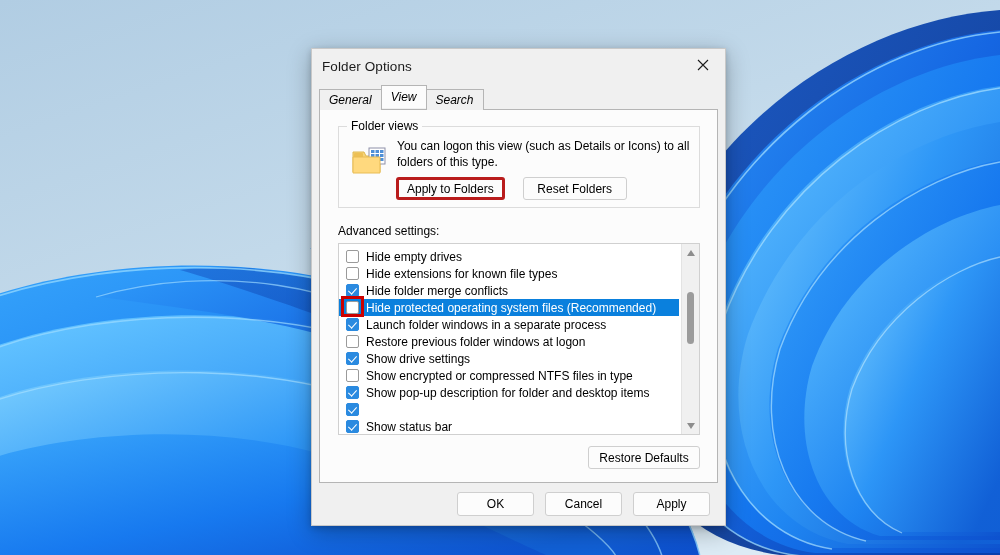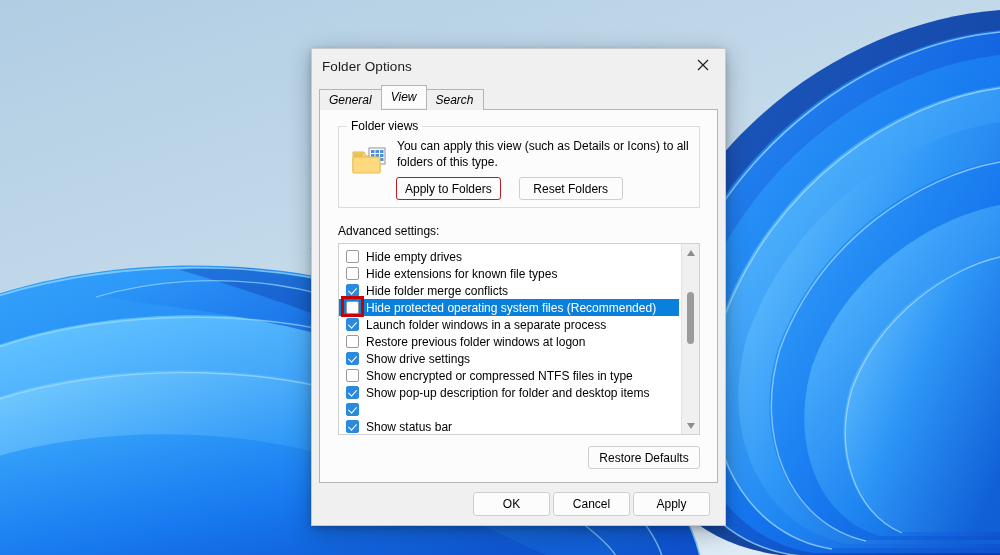--- a/index.html
+++ b/index.html
@@ -163,21 +163,21 @@
     background: #fcfcfc;
     border: 1px solid #cfcfcf;
     border-radius: 3px;
     height: 23px;
     min-width: 104px;
     padding: 0 8px;
     cursor: default;
     box-sizing: border-box;
   }
   .btn.accent {
-    border: 1px solid #b91c1c;
+    border: 3px solid #b91c1c;
   }
   .btn.wide { min-width: 112px; }
 
   
   .adv-label {
     position: absolute;
     left: 18px;
     top: 114px;
     font-size: 12px;
   }
@@ -292,21 +292,21 @@
   
   .footer {
     position: absolute;
     left: 0;
     right: 0;
     bottom: 0;
     height: 42px;
     display: flex;
     align-items: center;
     justify-content: flex-end;
-    gap: 3px;
+    gap: 11px;
     padding-right: 15px;
     box-sizing: border-box;
   }
   .footer .btn { min-width: 77px; height: 24px; }
 </style>
 </head>
 <body>
 
 <div id="desktop">
   <svg viewBox="0 0 1000 555" preserveAspectRatio="none">
@@ -415,21 +415,21 @@
             <rect x="23.5" y="10" width="3.5" height="3"></rect>
             <rect x="28" y="10" width="3.5" height="3"></rect>
             <rect x="19" y="14" width="3.5" height="3"></rect>
             <rect x="23.5" y="14" width="3.5" height="3"></rect>
             <rect x="28" y="14" width="3.5" height="3"></rect>
           </g>
           <path d="M1,13 L28,13 L28,29 L1,29 Z" fill="#ffd97e" stroke="#e8bc55" stroke-width="1"></path>
         </svg>
       </div>
 
-      <div class="group-desc">You can apply this view (such as Details or Icons) to all folders of this type.</div>
+      <div class="group-desc">You can logon this view (such as Details or Icons) to all folders of this type.</div>
 
       <div class="group-buttons">
         <button class="btn accent">Apply to Folders</button>
         <button class="btn">Reset Folders</button>
       </div>
     </div>
 
     <div class="adv-label">Advanced settings:</div>
 
     <div class="listbox">

